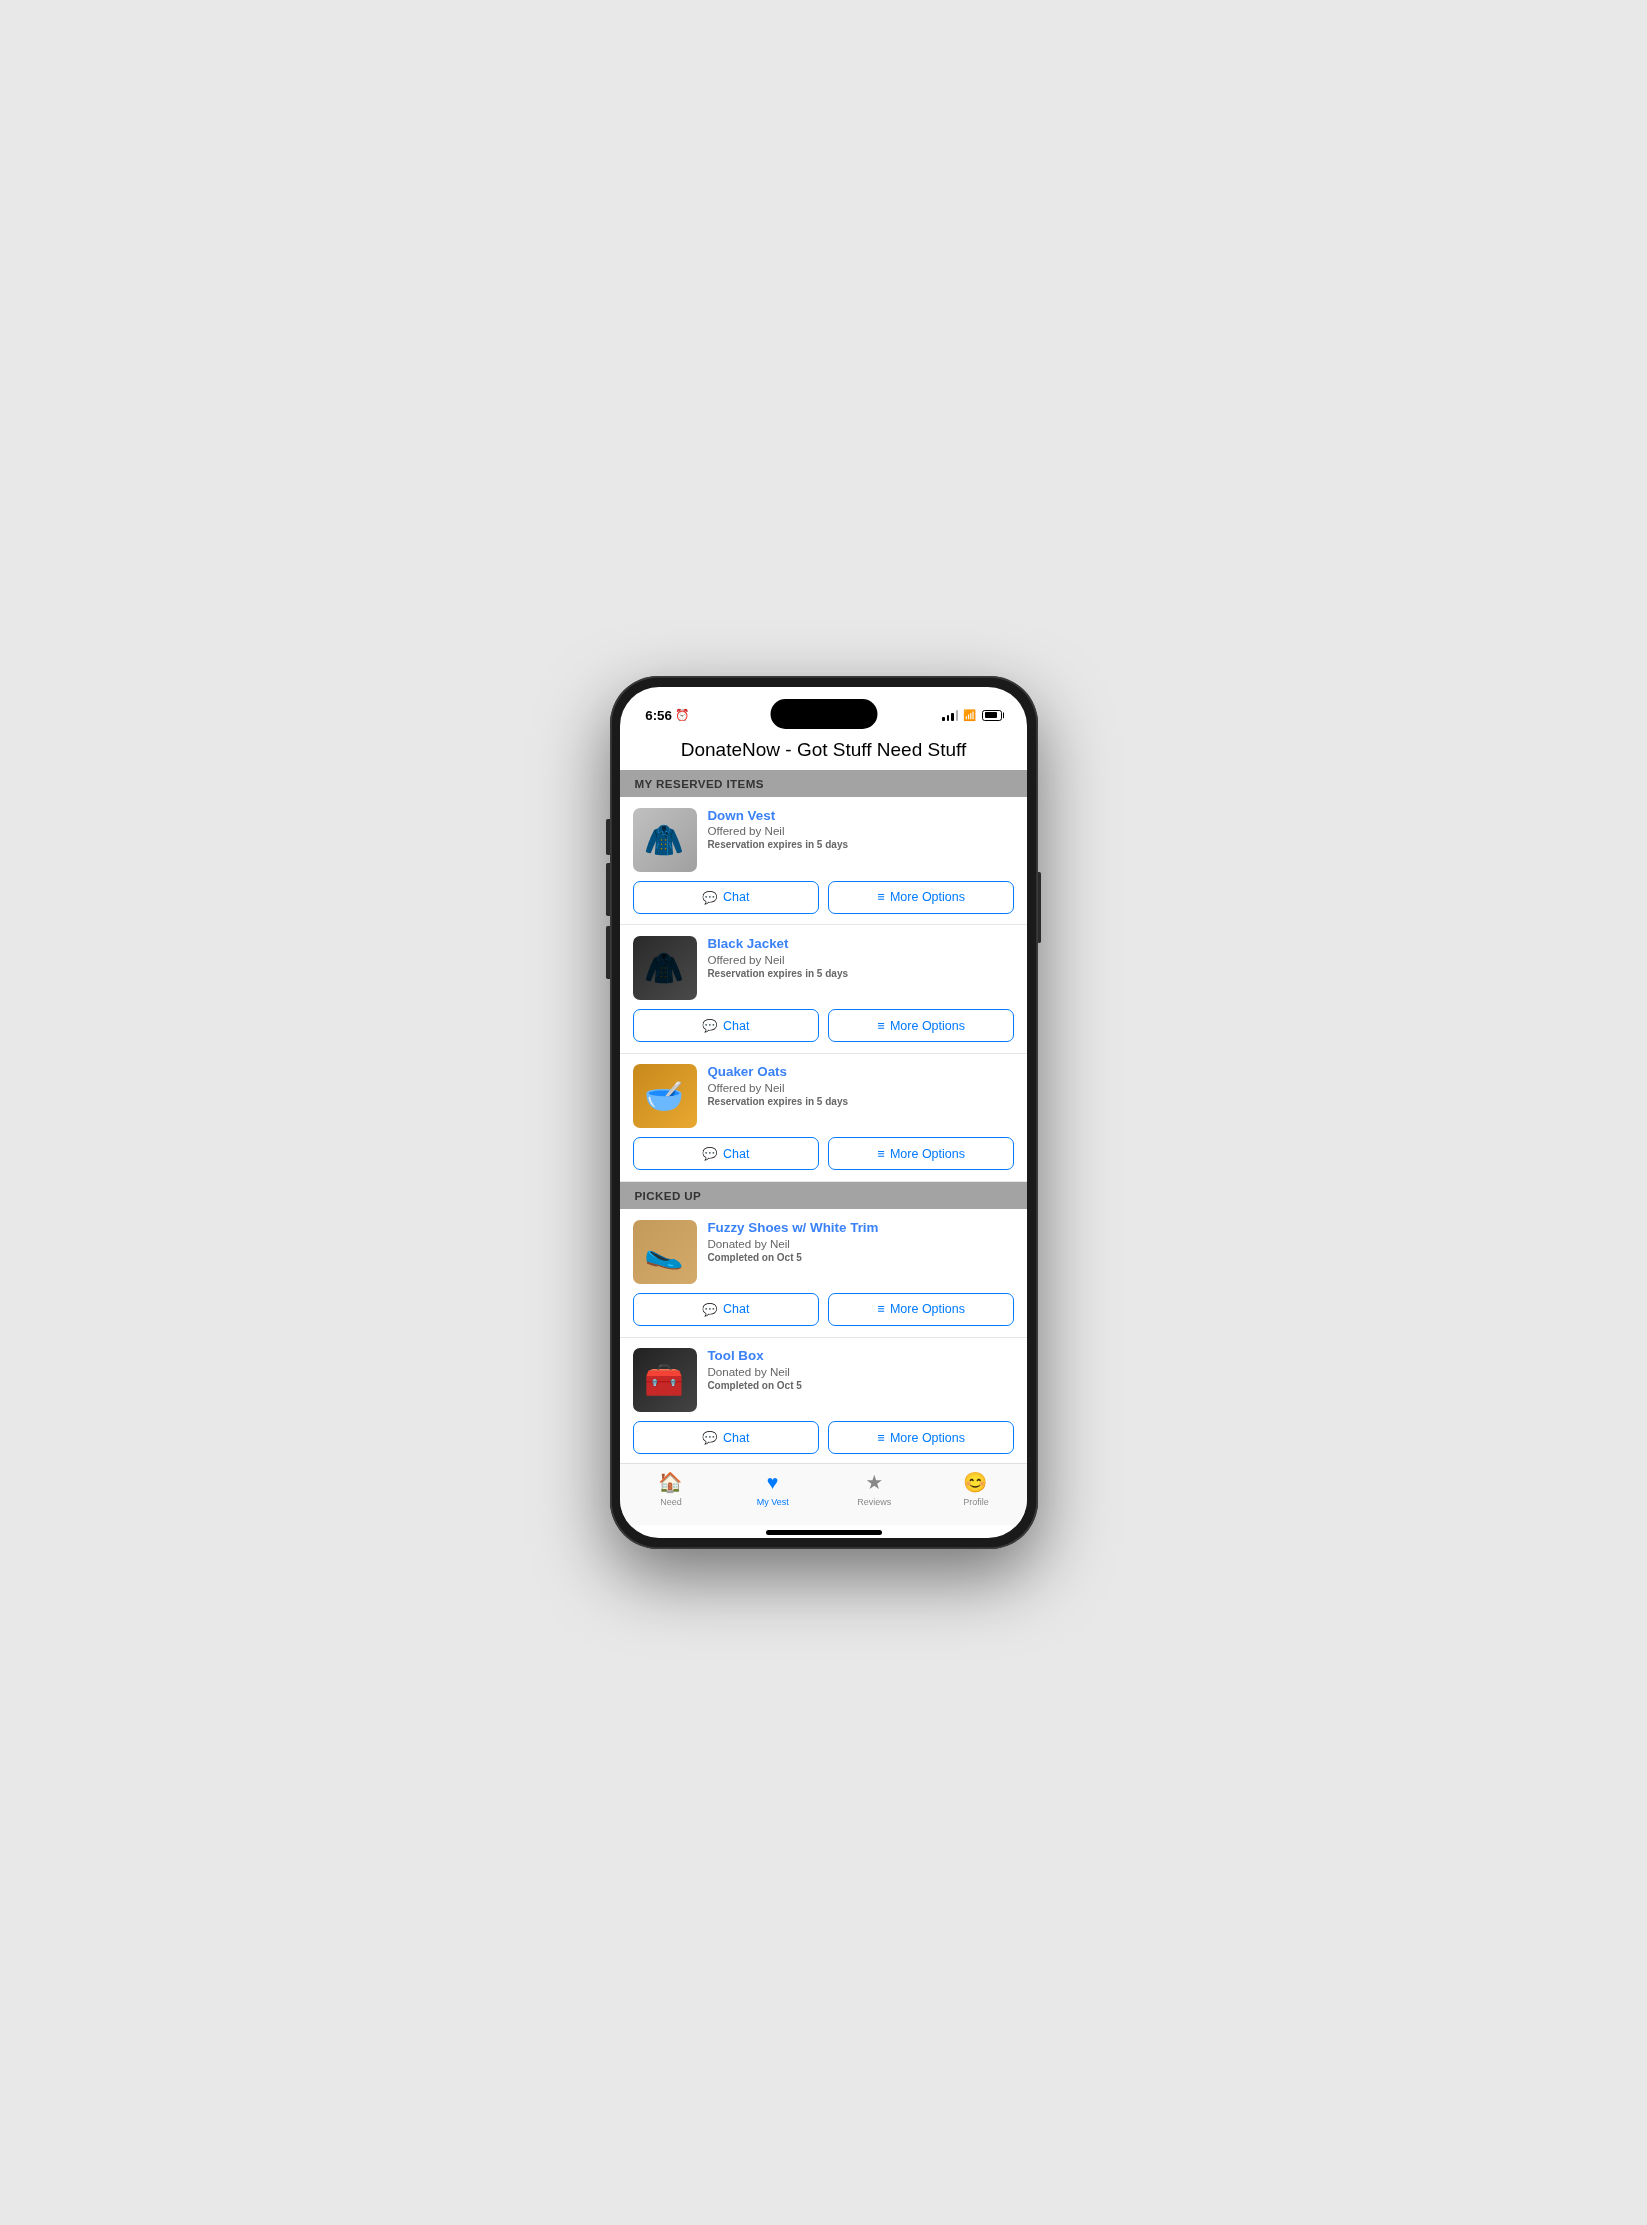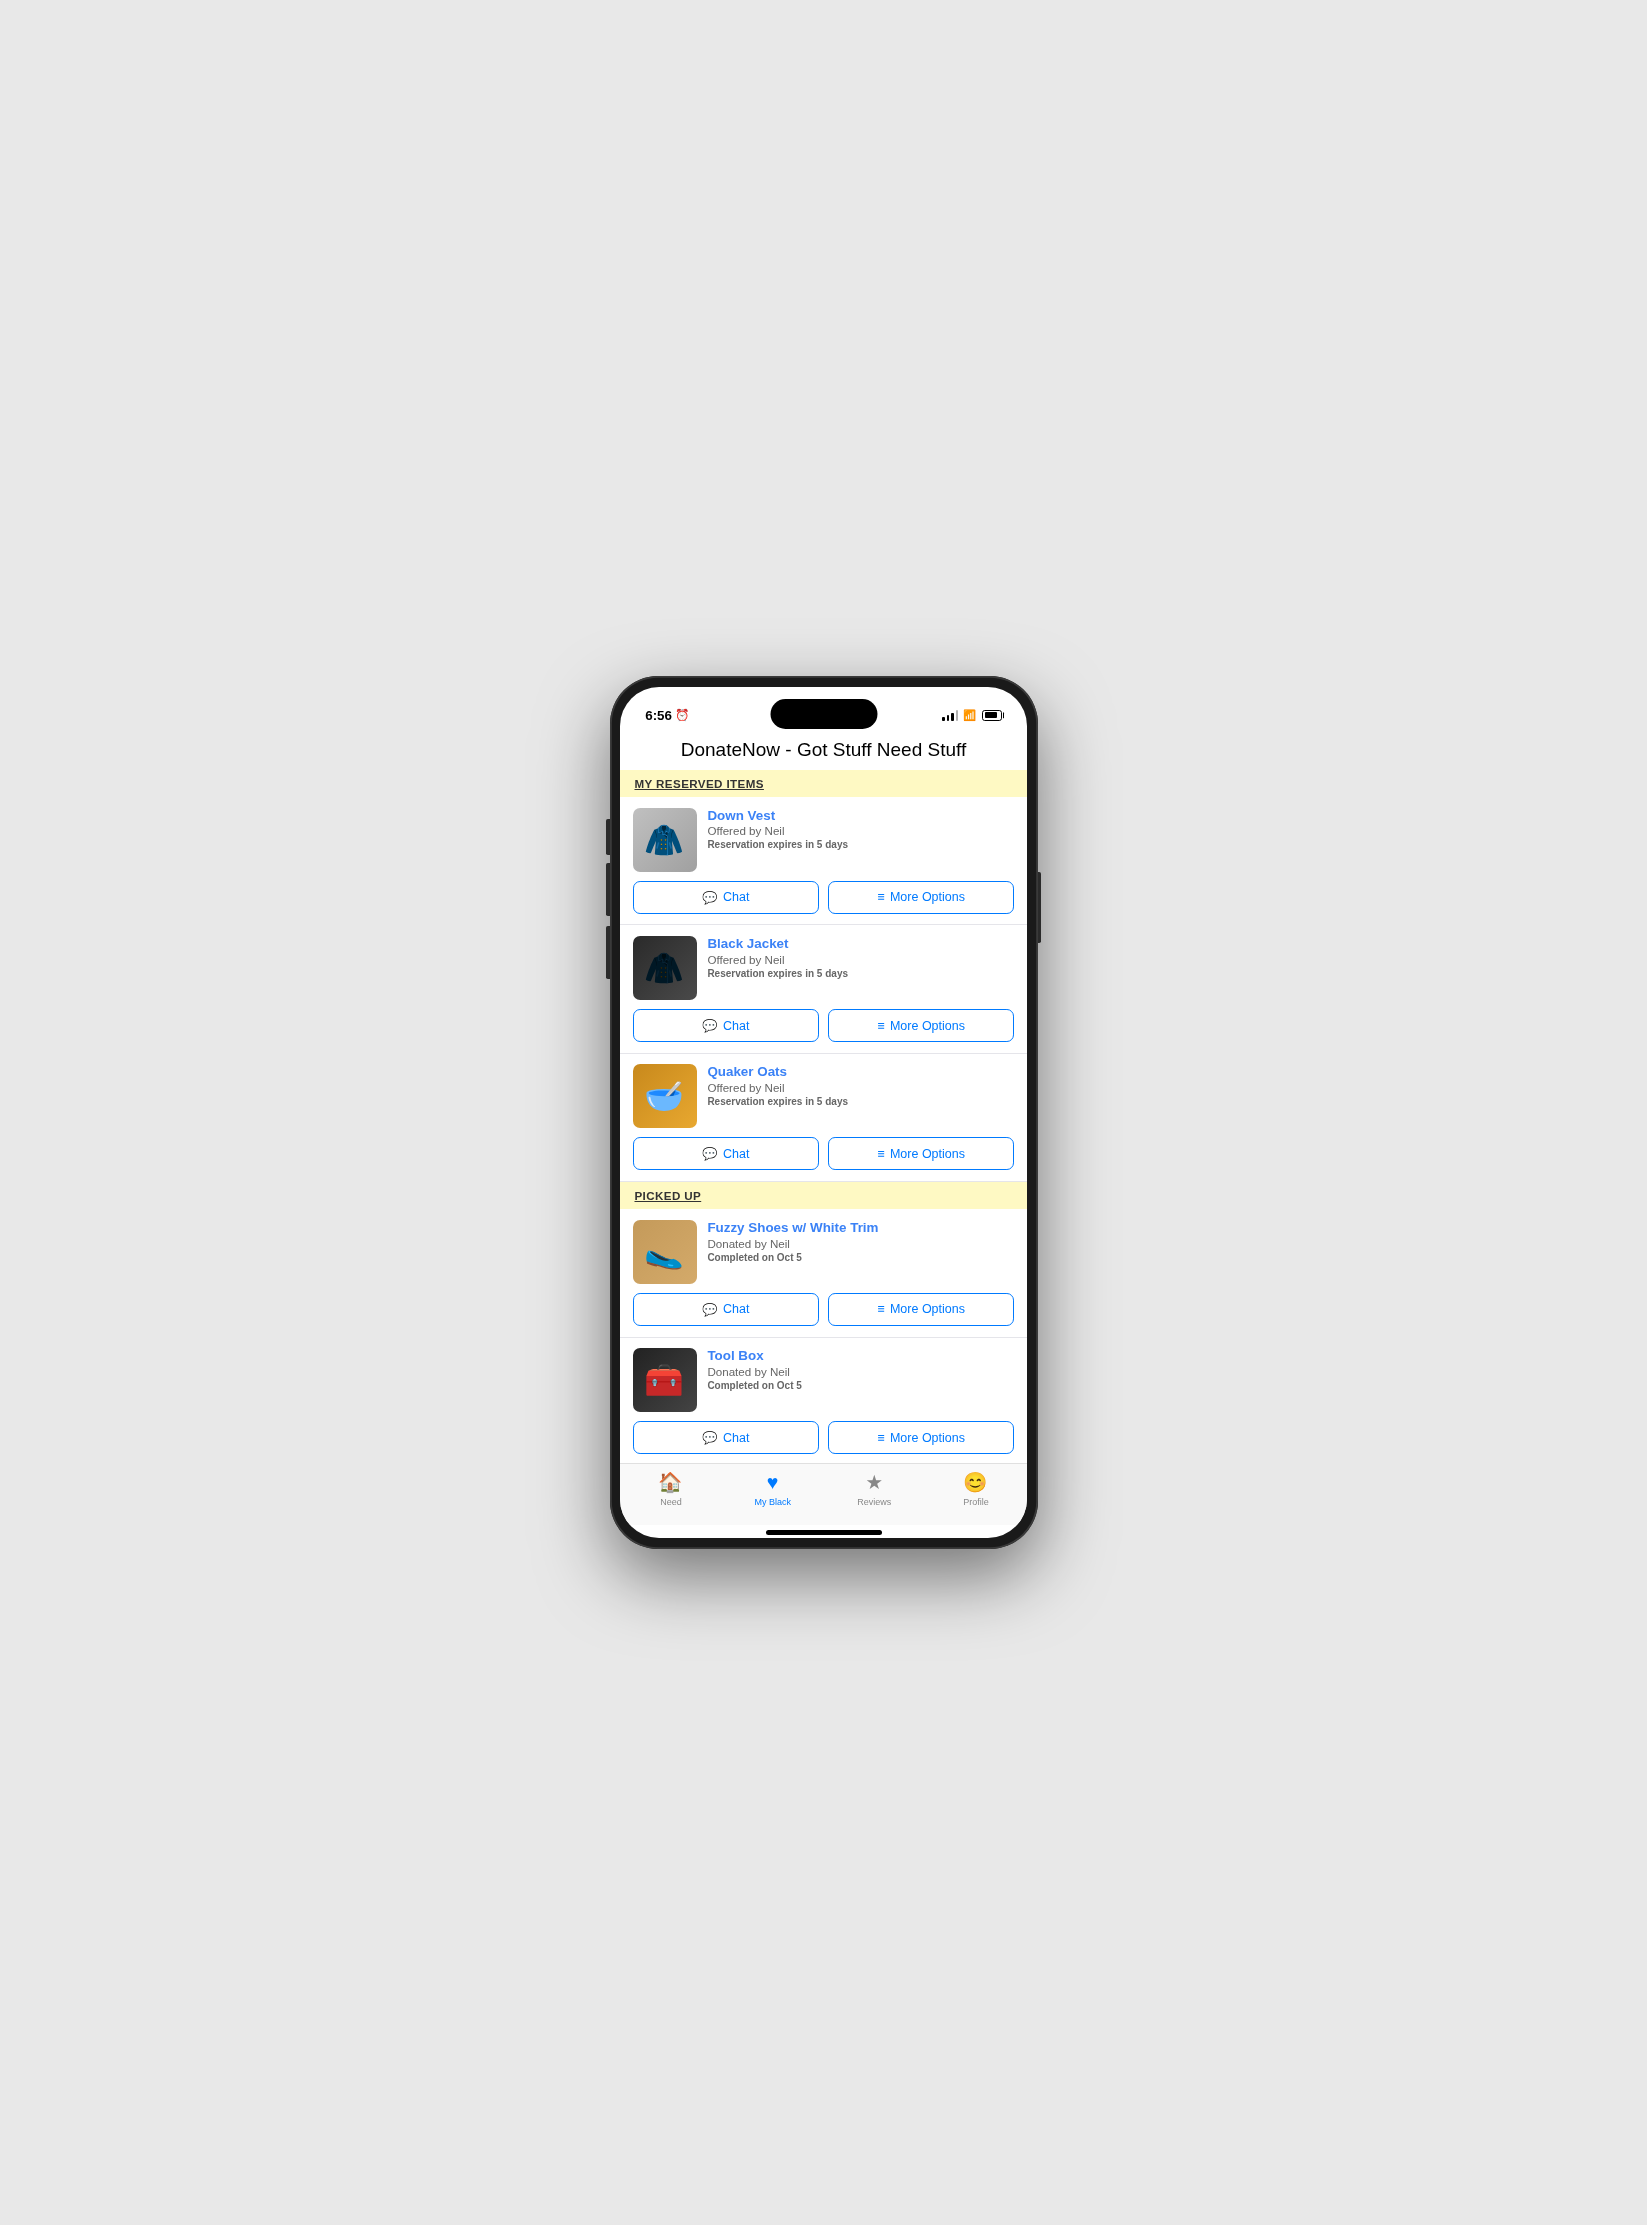--- a/index.html
+++ b/index.html
@@ -125,27 +125,26 @@
     .scroll-content {
       flex: 1;
       overflow-y: auto;
       overflow-x: hidden;
     }
 
     .scroll-content::-webkit-scrollbar { display: none; }
 
     
     .section-header {
-      background: #fef9c3;
+      background: #a3a3a3;
       padding: 7.1px 14.3px;
       font-size: 11.6px;
       font-weight: 700;
       color: #333;
       letter-spacing: 0.4px;
-      text-decoration: underline;
     }
 
     
     .item-card {
       background: #fff;
       padding: 10.7px 12.5px;
       border-bottom: 0.9px solid #e5e5ea;
     }
 
     .item-row {
@@ -492,21 +491,21 @@
       <div style="height: 27px;"></div>
     </div>
 
     <div class="tab-bar">
       <div class="tab-item">
         <span class="tab-icon" style="font-size:19.6px;color:#888;">🏠</span>
         <span class="tab-label">Need</span>
       </div>
       <div class="tab-item">
         <span class="tab-icon active" style="font-size:19.6px;color:#007AFF;">♥</span>
-        <span class="tab-label active">My Black</span>
+        <span class="tab-label active">My Vest</span>
       </div>
       <div class="tab-item">
         <span class="tab-icon" style="font-size:19.6px;color:#888;">★</span>
         <span class="tab-label">Reviews</span>
       </div>
       <div class="tab-item">
         <span class="tab-icon" style="font-size:19.6px;color:#888;">😊</span>
         <span class="tab-label">Profile</span>
       </div>
     </div>

